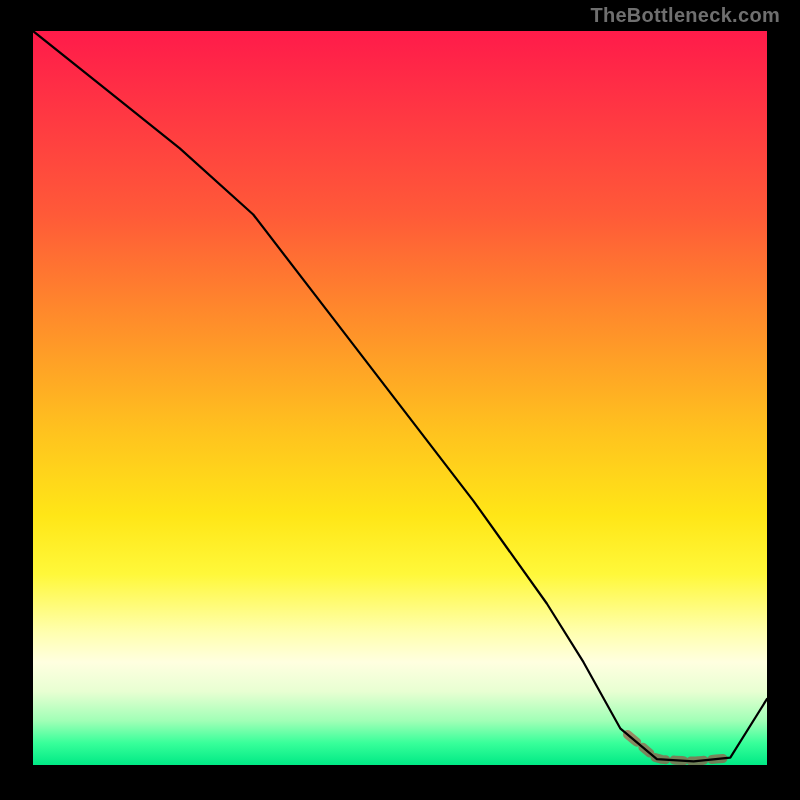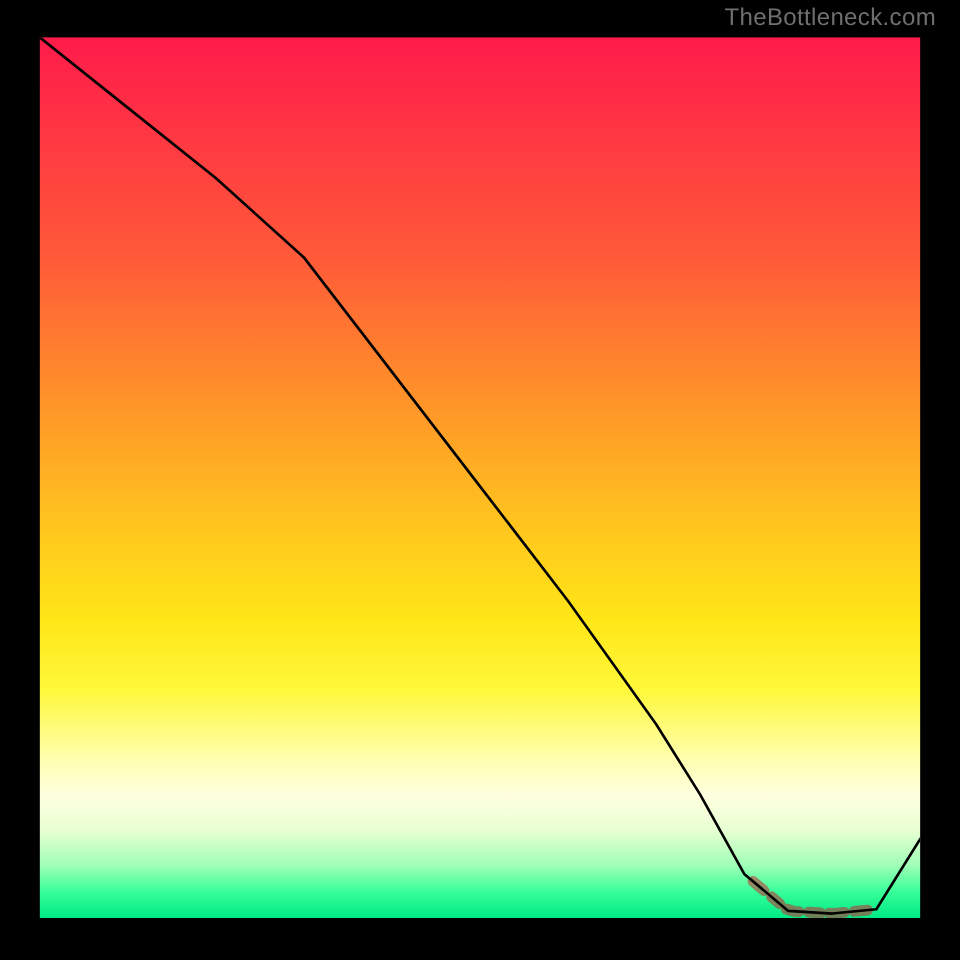--- a/index.html
+++ b/index.html
@@ -16,21 +16,21 @@
     width: 800px;
     height: 800px;
     background: #000;
   }
   .watermark {
     position: absolute;
     top: 4px;
     right: 20px;
     color: #6f6f6f;
     font-size: 20px;
-    font-weight: 400;
+    font-weight: 700;
     letter-spacing: 0.3px;
     z-index: 10;
   }
   .plot-wrap {
     position: absolute;
     top: 31px;
     left: 33px;
     width: 734px;
     height: 734px;
     overflow: hidden;

